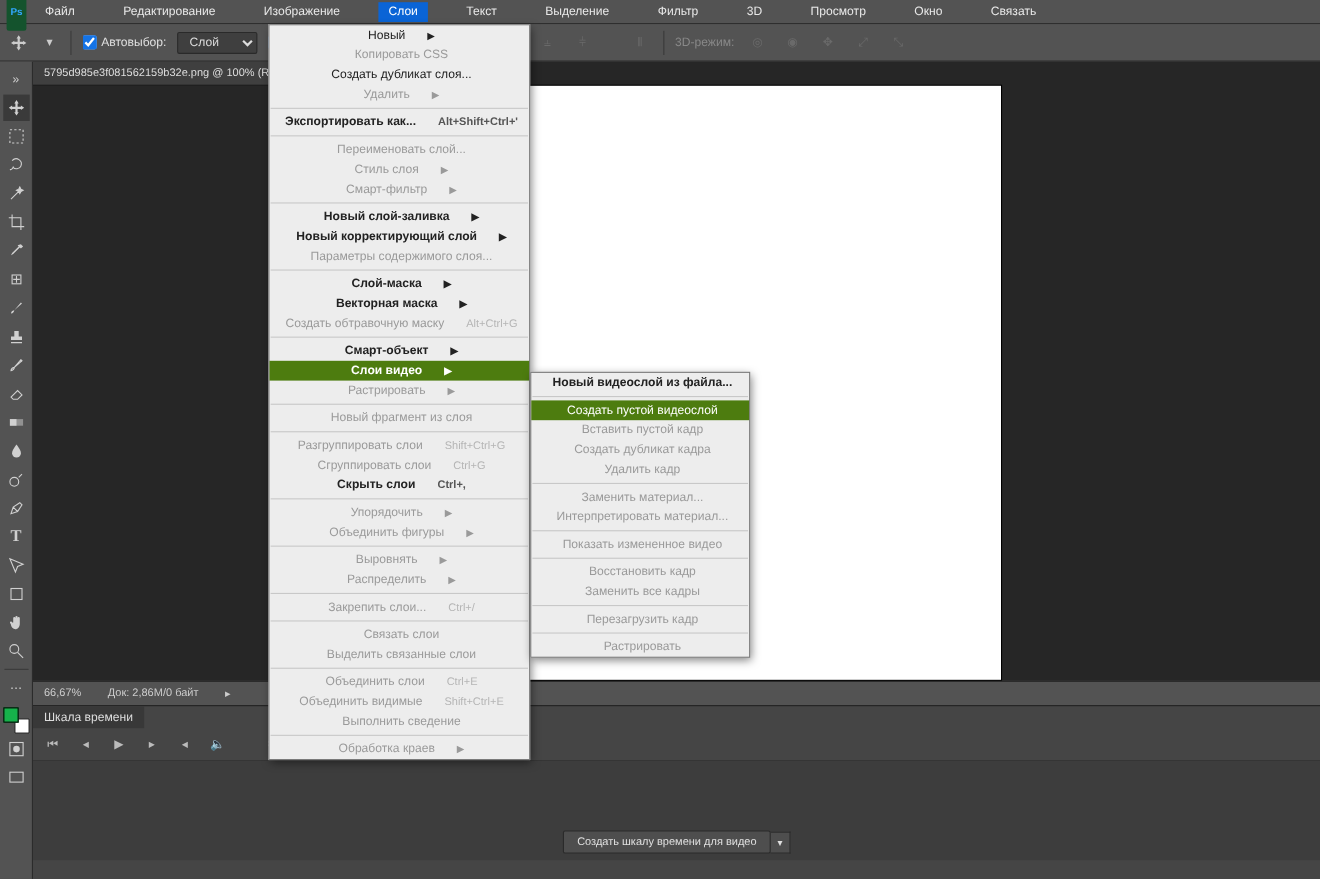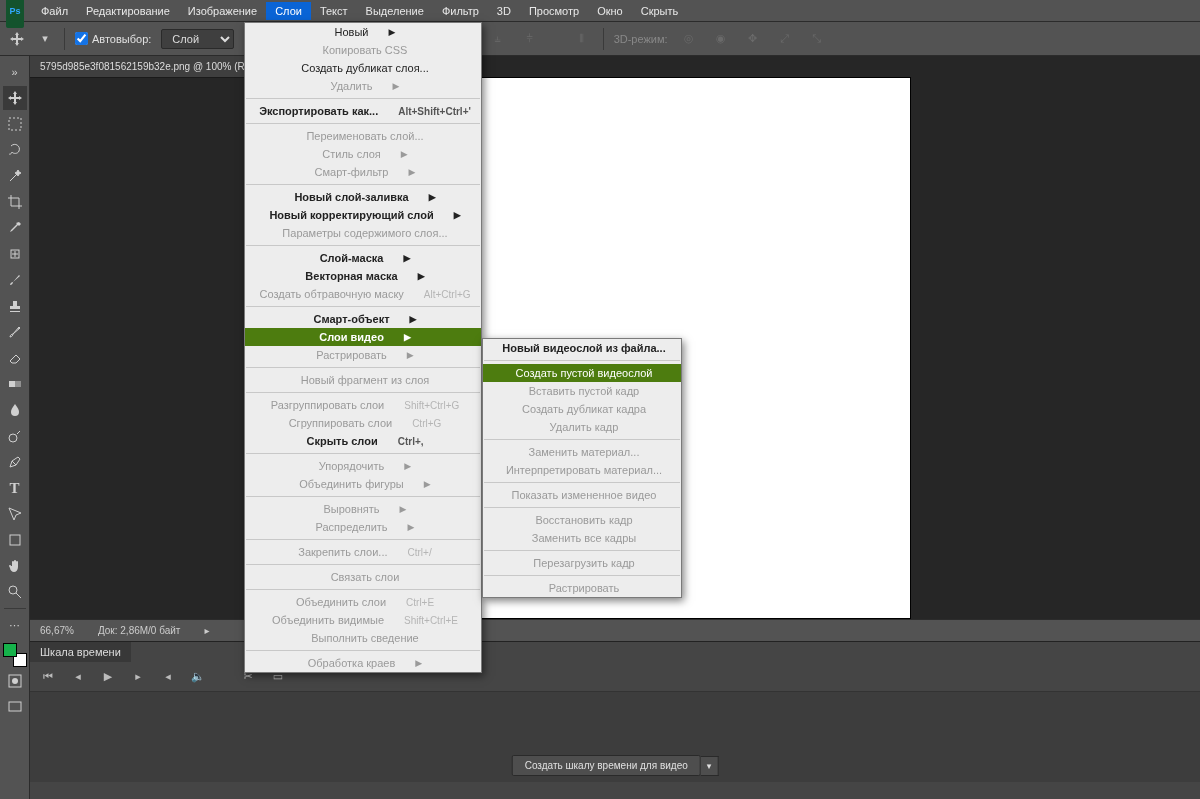--- a/index.html
+++ b/index.html
@@ -63,32 +63,32 @@
   .dd-main { left:244px; top:22px; width:238px;}
   .dd-sub  { left:482px; top:338px; width:200px;}
   
   svg { width:16px; height:16px; }
 </style>
 </head>
 <body>
 
 <div class="menubar">
   <div class="ps-logo">Ps</div>
-  <div id="menubar-items" style="display: flex;">
+  <div id="menubar-items" style="display: flex; gap: 26px;">
       <div class="menu-item">Файл</div>
       <div class="menu-item">Редактирование</div>
       <div class="menu-item">Изображение</div>
       <div class="menu-item active">Слои</div>
       <div class="menu-item">Текст</div>
       <div class="menu-item">Выделение</div>
       <div class="menu-item">Фильтр</div>
       <div class="menu-item">3D</div>
       <div class="menu-item">Просмотр</div>
       <div class="menu-item">Окно</div>
-      <div class="menu-item">Скрыть</div>
+      <div class="menu-item">Связать</div>
     </div>
 </div>
 
 <div class="options-bar">
   <div class="opt-icon">
     <svg viewBox="0 0 16 16">
         <path d="M8 1l2 3H9v3h3V6l3 2-3 2V9H9v3h1l-2 3-2-3h1V9H4v1L1 8l3-2v1h3V4H6z" fill="currentColor"></path>
       </svg>
   </div>
   <span class="opt-icon">▾</span>
@@ -388,20 +388,23 @@
     </div>
     <div class="dd-sep"></div>
     <div class="dd-item disabled">
       <span>Закрепить слои...</span>
       <span class="dd-short">Ctrl+/</span>
     </div>
     <div class="dd-sep"></div>
     <div class="dd-item disabled">
       <span>Связать слои</span>
     </div>
+    <div class="dd-item disabled">
+      <span>Выделить связанные слои</span>
+    </div>
     <div class="dd-sep"></div>
     <div class="dd-item disabled">
       <span>Объединить слои</span>
       <span class="dd-short">Ctrl+E</span>
     </div>
     <div class="dd-item disabled">
       <span>Объединить видимые</span>
       <span class="dd-short">Shift+Ctrl+E</span>
     </div>
     <div class="dd-item disabled">

